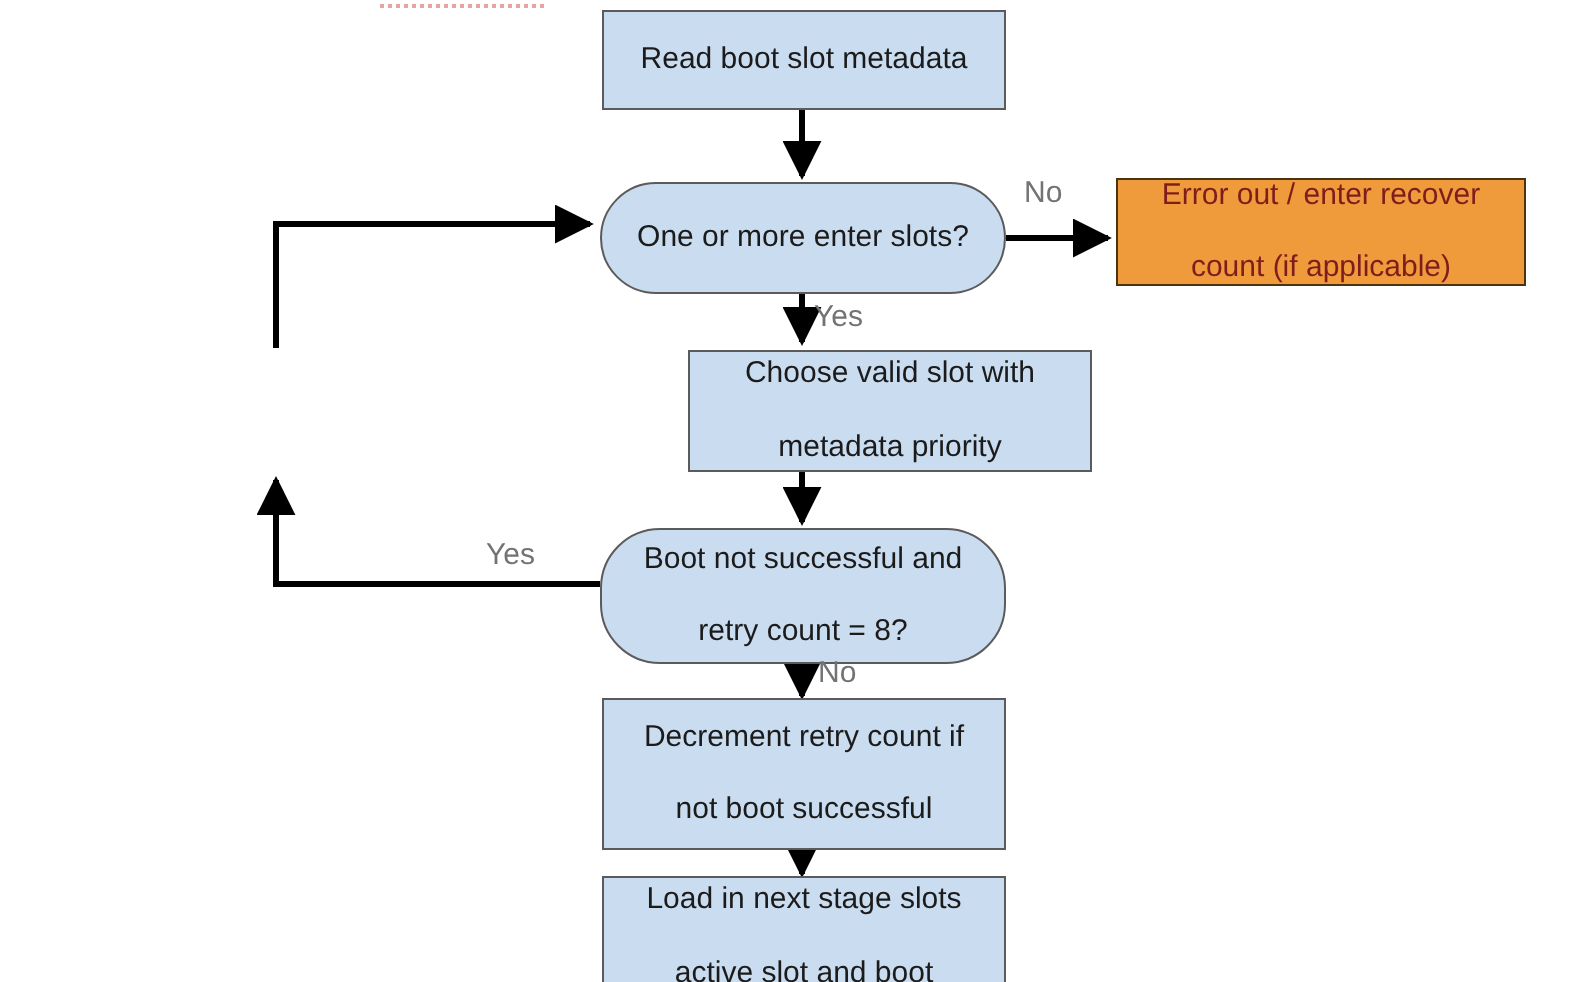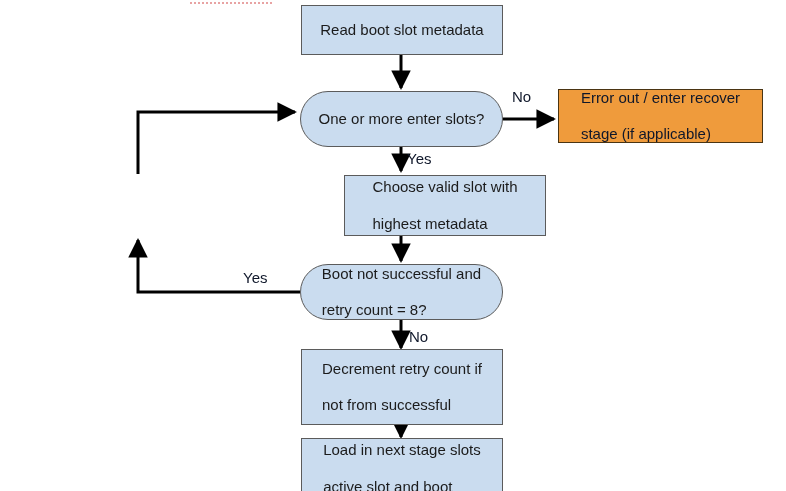--- a/index.html
+++ b/index.html
@@ -24,47 +24,47 @@
     width: 786px;
     height: 491px;
     pointer-events: none;
   }
   .node {
     position: absolute;
     box-sizing: border-box;
     display: flex;
     align-items: center;
     justify-content: center;
-    text-align: left;
+    text-align: center;
     line-height: 1.22;
     color: #1b1b1b;
     font-size: 15px;
     border: 1px solid #5b5b5b;
     background: #cadcef;
     z-index: 2;
   }
   .node.process {
     border-radius: 0;
   }
   .node.decision {
     border-radius: 30px;
   }
   .node.error {
     background: #ef9b3c;
     border: 1px solid #4a3412;
-    color: #0f172a;
+    color: #7f1d1d;
   }
   .node span {
     display: block;
     padding: 0 8px;
   }
   .edge-label {
     position: absolute;
     font-size: 15px;
-    color: #0f172a;
+    color: #737373;
     z-index: 3;
     white-space: nowrap;
   }
   .dotted-marker {
     position: absolute;
     height: 2px;
     border-top: 2px dotted #e8a3a3;
     z-index: 1;
   }
 </style>
@@ -97,43 +97,43 @@
     <span>Read boot slot metadata</span>
   </div>
 
   <div class="node decision" style="left:300px; top:91px; width:203px; height:56px;">
     <span>One or more enter slots?</span>
   </div>
 
   <div class="node error" style="left:558px; top:89px; width:205px; height:54px;">
     <span>
       <span>Error out / enter recover</span><br>
-      <span>stage (if applicable)</span>
+      <span>count (if applicable)</span>
     </span>
   </div>
 
 
   <div class="node process" style="left:301px; top:175px; width:202px; height:61px;margin-left:43px;">
     <span>
       <span>Choose valid slot with</span><br>
-      <span>highest metadata</span>
+      <span>metadata priority</span>
     </span>
   </div>
 
-  <div class="node decision" style="left:300px; top:264px; width:203px; height:56px;">
+  <div class="node decision" style="left:300px; top:264px; width:203px; height:68px;">
     <span>
       <span>Boot not successful and</span><br>
       <span>retry count = 8?</span>
     </span>
   </div>
 
   <div class="node process" style="left:301px; top:349px; width:202px; height:76px;">
     <span>
       <span>Decrement retry count if</span><br>
-      <span>not from successful</span>
+      <span>not boot successful</span>
     </span>
   </div>
 
   <div class="node process" style="left:301px; top:438px; width:202px; height:61px;">
     <span>
       <span>Load in next stage slots</span><br>
       <span>active slot and boot</span>
     </span>
   </div>
 

